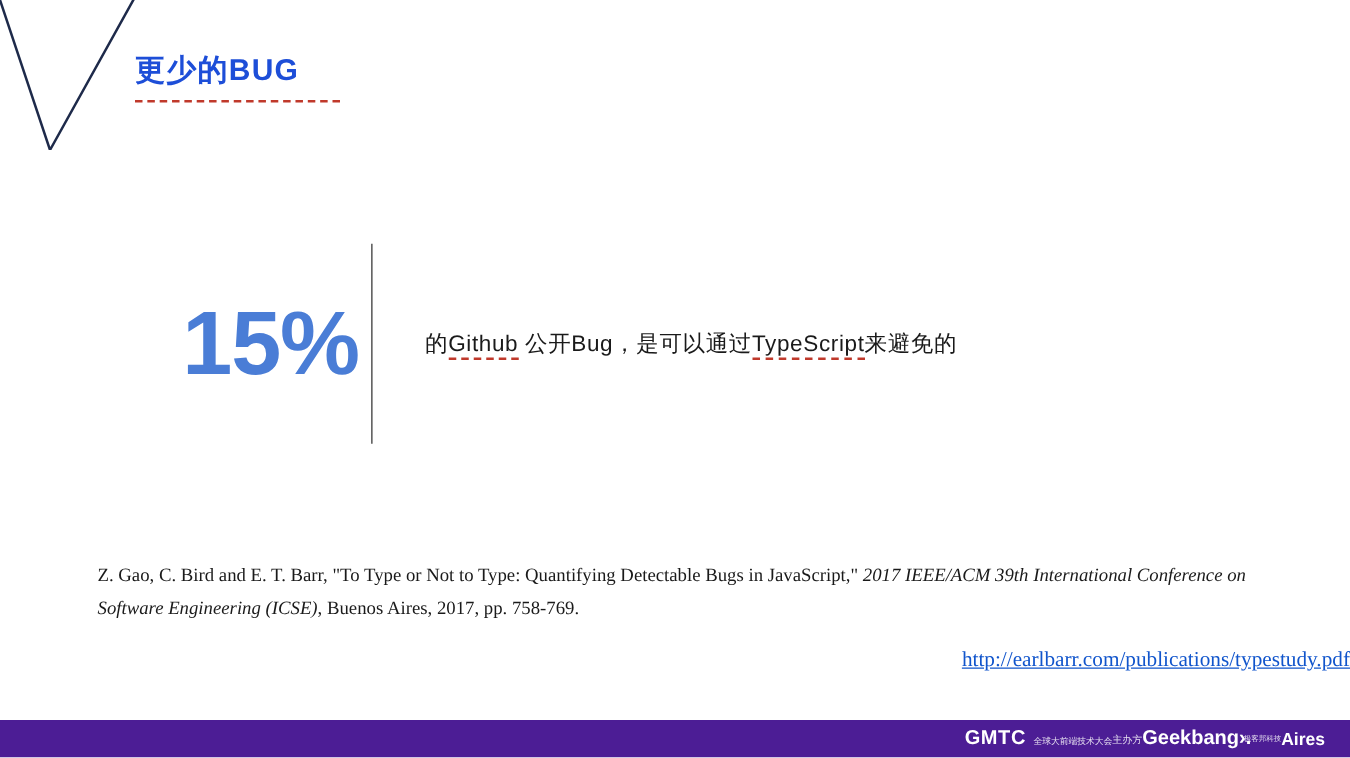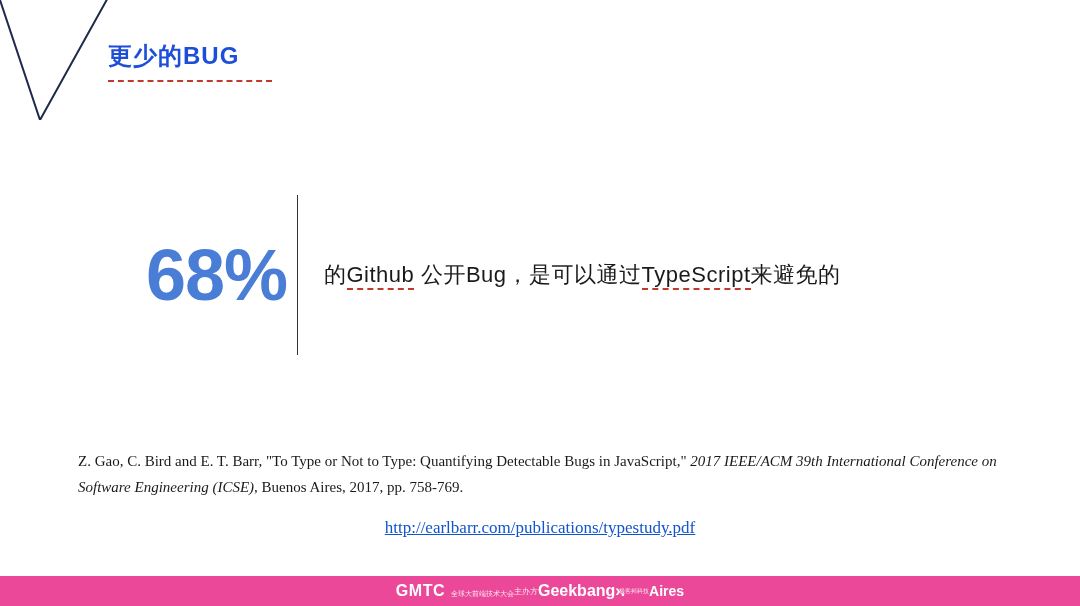--- a/index.html
+++ b/index.html
@@ -57,23 +57,24 @@
       letter-spacing: -1px;
     }
     .stat-divider {
       margin-left: 10px;
       margin-right: 26px;
       width: 1px;
       height: 160px;
       background: #333333;
     }
     .stat-text {
-      font-size: 22px;
+      font-size: 18px;
       color: #1a1a1a;
       letter-spacing: 0.5px;
+      margin-left: 16px;
     }
     .stat-text .underline-word {
       border-bottom: 2px dashed #c0392b;
       padding-bottom: 1px;
     }
     .citation {
       position: absolute;
       top: 448px;
       left: 78px;
       right: 78px;
@@ -83,38 +84,38 @@
       color: #1a1a1a;
     }
     .citation .italic {
       font-style: italic;
     }
     .citation-link {
       position: absolute;
       top: 518px;
       left: 0;
       right: 0;
-      text-align: center;
+      text-align: right;
     }
     .citation-link a {
       font-family: "Times New Roman", serif;
       font-size: 17px;
       color: #1155cc;
       text-decoration: underline;
     }
     .footer {
       position: absolute;
       bottom: 0;
       left: 0;
       right: 0;
       height: 30px;
-      background: #ec4899;
+      background: #4c1d95;
       display: flex;
       align-items: center;
-      justify-content: center;
+      justify-content: flex-end;
       padding: 0 20px;
       color: #ffffff;
     }
     .footer-left {
       display: flex;
       align-items: baseline;
       gap: 6px;
     }
     .footer-logo {
       font-size: 16px;
@@ -153,21 +154,21 @@
 <svg class="top-accent" viewBox="0 0 200 180">
   <path d="M 0 0 L 150 0 L 60 180 L 0 180 Z" fill="#1e2a4a"></path>
   <path d="M 20 0 L 172 0 L 80 180 L 20 180 Z" fill="#ffffff"></path>
   <path d="M 40 0 L 200 0 L 100 180 Z" fill="none" stroke="#1e2a4a" stroke-width="2"></path>
 </svg>
 
 <div class="slide-title">更少的BUG</div>
 <div class="title-underline"></div>
 
 <div class="stat-container">
-  <div class="stat-number">68%</div>
+  <div class="stat-number">15%</div>
   <div class="stat-divider"></div>
   <div class="stat-text">
     <span>的</span><span class="underline-word">Github</span><span> 公开Bug，是可以通过</span><span class="underline-word">TypeScript</span><span>来避免的</span>
   </div>
 </div>
 
 <div class="citation">
   <span>Z. Gao, C. Bird and E. T. Barr, "To Type or Not to Type: Quantifying Detectable Bugs in JavaScript," </span><span class="italic">2017 IEEE/ACM 39th International Conference on Software Engineering (ICSE)</span><span>, Buenos Aires, 2017, pp. 758-769.</span>
 </div>
 

